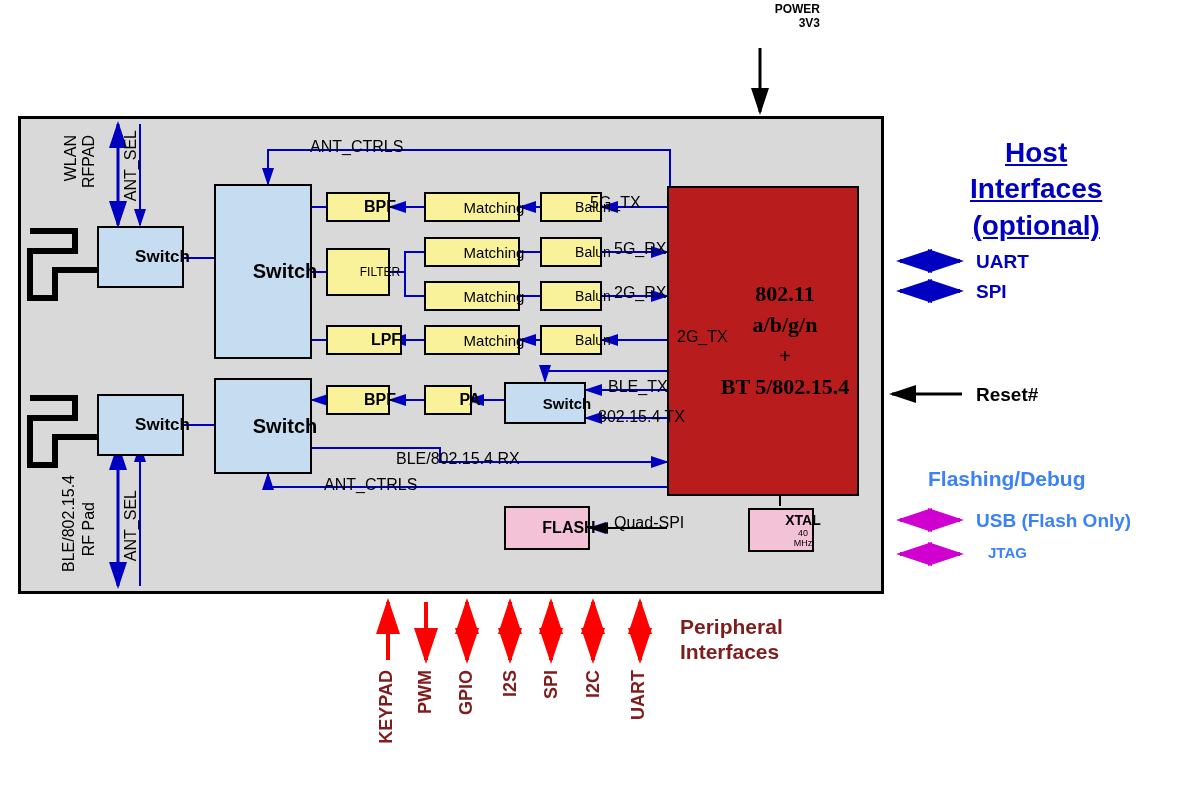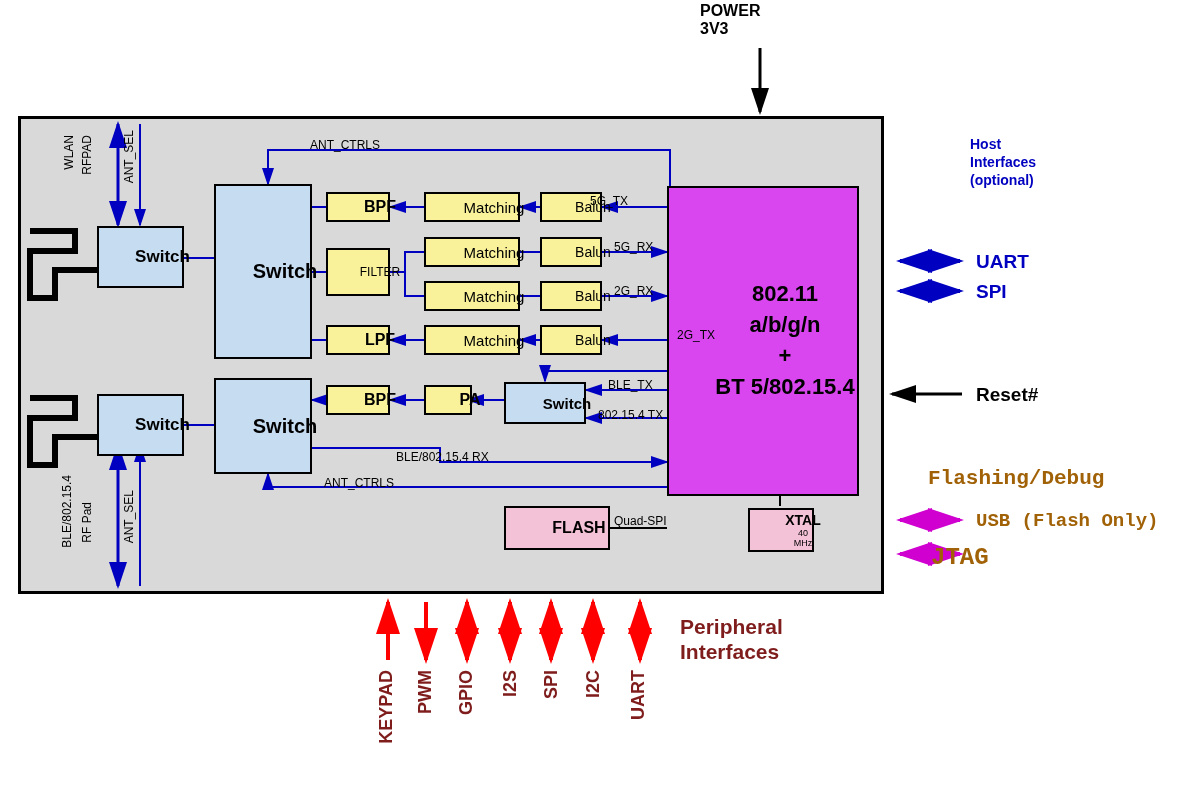--- a/index.html
+++ b/index.html
@@ -1,37 +1,37 @@
 <!DOCTYPE html>
 <html><head>
 <meta charset="utf-8">
 <style>
   * { box-sizing: border-box; margin: 0; padding: 0; }
   body { font-family: Arial, Helvetica, sans-serif; background: #fff; width: 1200px; height: 794px; position: relative; }
   .abs { position: absolute; }
   .box { border: 2px solid #000; display: flex; align-items: center; justify-content: center; text-align: center; padding-left: 44px; }
   .switch-box { background: #c6dcf0; }
   .yellow-box { background: #f9f29b; }
-  .green-box { background: #d946ef; }
+  .green-box { background: #b91c1c; font-family: Liberation Serif, serif; }
   .pink-box { background: #f4c2d7; }
   .module-border { border: 3px solid #000; background: #d9d9d9; }
   .label { font-weight: bold; }
   .blue-text { color: #0000c0; font-weight: bold; }
   .red-text { color: #7f1d1d; font-weight: bold; }
-  .magenta-text { color: #a16207; font-weight: bold; font-family: Liberation Mono, monospace; }
+  .magenta-text { color: #3b82f6; font-weight: bold; }
   .black-text { color: #000; font-weight: bold; }
-  .small { font-size: 12px; }
+  .small { font-size: 16px; }
   .tiny { font-size: 9px; }
   .vert { writing-mode: vertical-rl; transform: rotate(180deg); }
   svg.conn { position: absolute; top:0; left:0; width:1200px; height:794px; pointer-events:none; }
 </style>
 </head>
 <body>
 
-<div class="abs black-text" style="top:2px; left:700px; width:120px; text-align:left; font-size:16px;">
+<div class="abs black-text" style="top:2px; left:700px; width:120px; text-align:right; font-size:12px;">
   <div>POWER</div>
   <div>3V3</div>
 </div>
 
 <div class="abs module-border" style="top:116px; left:18px; width:866px; height:478px;"></div>
 
 <svg class="conn">
   <defs>
     <marker id="arBlack" markerWidth="10" markerHeight="10" refX="8" refY="3" orient="auto">
         <path d="M0,0 L9,3 L0,6 Z" fill="#000"></path>
@@ -141,66 +141,66 @@
 <div class="abs vert small" style="top:490px; left:122px;">ANT_SEL</div>
 
 <div class="abs box switch-box label" style="top:226px; left:97px; width:87px; height:62px; font-size:17px;">Switch</div>
 <div class="abs box switch-box label" style="top:184px; left:214px; width:98px; height:175px; font-size:20px;">Switch</div>
 <div class="abs box switch-box label" style="top:394px; left:97px; width:87px; height:62px; font-size:17px;">Switch</div>
 <div class="abs box switch-box label" style="top:378px; left:214px; width:98px; height:96px; font-size:20px;">Switch</div>
 <div class="abs box switch-box label" style="top:382px; left:504px; width:82px; height:42px; font-size:15px;">Switch</div>
 
 <div class="abs box yellow-box label" style="top:192px; left:326px; width:64px; height:30px;">BPF</div>
 <div class="abs box yellow-box small" style="top:248px; left:326px; width:64px; height:48px; font-size:12px;">FILTER</div>
-<div class="abs box yellow-box label" style="top:325px; left:326px; width:64px; height:30px;">LPF</div>
+<div class="abs box yellow-box label" style="top:325px; left:326px; width:76px; height:30px;">LPF</div>
 <div class="abs box yellow-box label" style="top:385px; left:326px; width:64px; height:30px;">BPF</div>
 <div class="abs box yellow-box label" style="top:385px; left:424px; width:44px; height:30px;">PA</div>
 
 <div class="abs box yellow-box" style="top:192px; left:424px; width:96px; height:30px; font-size:15px;">Matching</div>
 <div class="abs box yellow-box" style="top:237px; left:424px; width:96px; height:30px; font-size:15px;">Matching</div>
 <div class="abs box yellow-box" style="top:281px; left:424px; width:96px; height:30px; font-size:15px;">Matching</div>
 <div class="abs box yellow-box" style="top:325px; left:424px; width:96px; height:30px; font-size:15px;">Matching</div>
 
 <div class="abs box yellow-box" style="top:192px; left:540px; width:62px; height:30px; font-size:14px;">Balun</div>
 <div class="abs box yellow-box" style="top:237px; left:540px; width:62px; height:30px; font-size:14px;">Balun</div>
 <div class="abs box yellow-box" style="top:281px; left:540px; width:62px; height:30px; font-size:14px;">Balun</div>
 <div class="abs box yellow-box" style="top:325px; left:540px; width:62px; height:30px; font-size:14px;">Balun</div>
 
 <div class="abs box green-box" style="top:186px; left:667px; width:192px; height:310px; font-size:22px; font-weight:bold; white-space:pre-line; line-height:1.4;">802.11
 a/b/g/n
 +
 BT 5/802.15.4</div>
 
-<div class="abs box pink-box label" style="top:506px; left:504px; width:106px; height:44px; font-size:16px;">FLASH</div>
+<div class="abs box pink-box label" style="top:506px; left:504px; width:86px; height:44px; font-size:16px;">FLASH</div>
 <div class="abs box pink-box" style="top:508px; left:748px; width:66px; height:44px; flex-direction:column;">
   <div class="label" style="font-size:14px;">XTAL</div>
   <div class="tiny">40 MHz</div>
 </div>
 
 <div class="abs small" style="top:138px; left:310px;">ANT_CTRLS</div>
 <div class="abs small" style="top:476px; left:324px;">ANT_CTRLS</div>
 <div class="abs small" style="top:194px; left:590px;">5G_TX</div>
 <div class="abs small" style="top:240px; left:614px;">5G_RX</div>
 <div class="abs small" style="top:284px; left:614px;">2G_RX</div>
 <div class="abs small" style="top:328px; left:649px;margin-left:28px;">2G_TX</div>
 <div class="abs small" style="top:378px; left:608px;">BLE_TX</div>
 <div class="abs small" style="top:408px; left:598px;">802.15.4 TX</div>
 <div class="abs small" style="top:450px; left:396px;">BLE/802.15.4 RX</div>
 <div class="abs small" style="top:514px; left:608px;margin-left:6px;">Quad-SPI</div>
 
-<div class="abs blue-text" style="top:135px; left:970px; font-size:14px; white-space:pre-line; line-height:1.3;">Host
+<div class="abs blue-text" style="top:135px; left:970px; font-size:28px; text-align:center; white-space:pre-line; line-height:1.3;text-decoration:underline;">Host
 Interfaces
 (optional)</div>
 <div class="abs blue-text" style="top:251px; left:976px; font-size:19px;">UART</div>
 <div class="abs blue-text" style="top:281px; left:976px; font-size:19px;">SPI</div>
 <div class="abs black-text" style="top:384px; left:976px; font-size:19px;">Reset#</div>
 
 <div class="abs magenta-text" style="top:467px; left:928px; font-size:21px;">Flashing/Debug</div>
 <div class="abs magenta-text" style="top:510px; left:976px; font-size:19px;">USB (Flash Only)</div>
-<div class="abs magenta-text" style="top:544px; left:931px; font-size:24px;">JTAG</div>
+<div class="abs magenta-text" style="top:544px; left:988px; font-size:15px;">JTAG</div>
 
 <div class="abs red-text" style="top:614px; left:680px; font-size:21px; white-space:pre-line; line-height:1.2;">Peripheral
 Interfaces</div>
 
 <div class="abs vert red-text" style="top:670px; left:376px; font-size:18px;">KEYPAD</div>
 <div class="abs vert red-text" style="top:670px; left:415px; font-size:18px;">PWM</div>
 <div class="abs vert red-text" style="top:670px; left:456px; font-size:18px;">GPIO</div>
 <div class="abs vert red-text" style="top:670px; left:500px; font-size:18px;">I2S</div>
 <div class="abs vert red-text" style="top:670px; left:541px; font-size:18px;">SPI</div>
 <div class="abs vert red-text" style="top:670px; left:583px; font-size:18px;">I2C</div>

